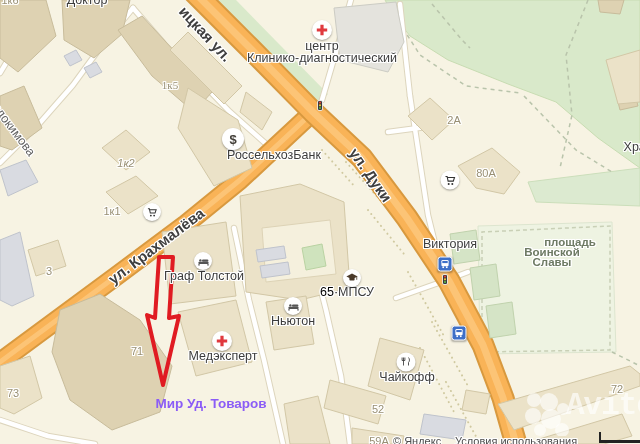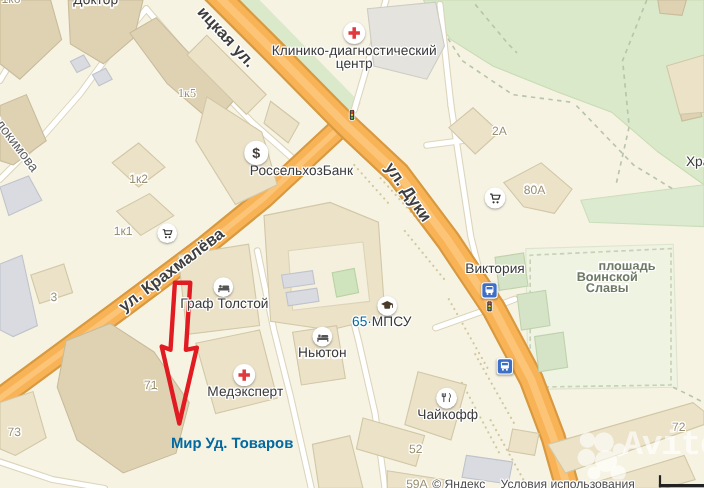--- a/index.html
+++ b/index.html
@@ -179,42 +179,42 @@
     <path d="M159,257 L155,318 L147,315 L163,385 L179,316 L169,318 L173,257 Z" fill="none" stroke="#e01b22" stroke-width="4" stroke-linejoin="round"></path>
   </svg>
 
   <span class="street halo" style="left:182px;top:0px;transform:rotate(47deg);">ицкая ул.</span>
   <span class="street halo" style="left:353px;top:141px;transform:rotate(55deg);">ул. Дуки</span>
   <span class="street halo" style="left:110px;top:272px;transform:rotate(-37deg);">ул. Крахмалёва</span>
   <span class="street minor halo" style="left:-5px;top:98px;transform:rotate(53deg);">вдокимова</span>
 
   <span class="lbl halo" style="left:87px;top:-7px;transform:translate(-50%,0);">Доктор</span>
   <div class="lbl halo multiline" style="left:322px;top:52px;">
+    <span style="display:block;">центр</span>
     <span style="display:block;">Клинико-диагностический</span>
-    <span style="display:block;">центр</span>
   </div>
   <span class="lbl halo" style="left:234px;top:155px;margin-left:40px;">РоссельхозБанк</span>
   <span class="lbl halo" style="left:450px;top:199px;margin-top:45px;">Виктория</span>
   <span class="lbl halo" style="left:615px;top:147px;margin-left:24px;">Храм</span>
   <span class="lbl halo" style="left:204px;top:276px;">Граф Толстой</span>
   <span class="lbl halo" style="left:293px;top:321px;">Ньютон</span>
   <span class="lbl halo" style="left:347px;top:292px;">
-    <span style="color:#0369a1;">65·</span><span>МПСУ</span>
+    <span style="color:#000000;">65·</span><span>МПСУ</span>
   </span>
   <span class="lbl halo" style="left:223px;top:356px;">Медэксперт</span>
   <span class="lbl halo" style="left:407px;top:377px;">Чайкофф</span>
   <div class="lbl halo multiline" style="left:552px;top:252px;color:#6e7a64;font-size:11.5px;font-weight:600;line-height:10px;">
     <span style="display:block;margin-left:36px;">площадь</span>
     <span style="display:block;">Воинской</span>
     <span style="display:block;">Славы</span>
   </div>
 
   <span class="num halo" style="left:10px;top:0px;">1к6</span>
   <span class="num halo" style="left:170px;top:85px;font-family:Liberation Serif, serif;">1к5</span>
-  <span class="num halo" style="left:126px;top:163px;">1к2</span>
+  <span class="num halo" style="left:126px;top:163px;font-style:italic;">1к2</span>
   <span class="num halo" style="left:112px;top:211px;">1к1</span>
   <span class="num halo" style="left:425px;top:120px;margin-left:29px;">2А</span>
   <span class="num halo" style="left:486px;top:173px;">80А</span>
   <span class="num halo" style="left:49px;top:271px;">3</span>
   <span class="num halo" style="left:137px;top:351px;">71</span>
   <span class="num halo" style="left:13px;top:393px;">73</span>
   <span class="num halo" style="left:378px;top:393px;margin-top:16px;">52</span>
   <span class="num halo" style="left:617px;top:389px;">72</span>
   <span class="num halo" style="left:379px;top:441px;">59А</span>
 
@@ -303,21 +303,21 @@
   </div>
   <div class="tlight" style="left:445px;top:282px;">
     <svg width="7" height="13" viewBox="0 0 7 13">
         <rect x="1" y="0.5" width="5" height="10" rx="1.5" fill="#3a3a3a" stroke="#fff" stroke-width="0.8"></rect>
         <circle cx="3.5" cy="2.6" r="1.1" fill="#e04438"></circle>
         <circle cx="3.5" cy="5.3" r="1.1" fill="#f2c231"></circle>
         <circle cx="3.5" cy="8" r="1.1" fill="#58b947"></circle>
       </svg>
   </div>
 
-  <span class="marker-label" style="left:211px;top:403px;color:#0369a1;">Мир Уд. Товаров</span>
+  <span class="marker-label" style="left:211px;top:403px;color:#8b5cf6;">Мир Уд. Товаров</span>
 
   <div class="watermark">
     <svg width="60" height="50" viewBox="0 0 60 50" style="position:absolute;left:0;top:0;">
       <g fill="rgba(255,255,255,0.62)">
         <circle cx="16" cy="14" r="7"></circle>
           <circle cx="31" cy="16" r="9"></circle>
         <circle cx="15" cy="30" r="8"></circle>
           <circle cx="33" cy="33" r="10"></circle>
         <circle cx="45" cy="23" r="6"></circle>
           <circle cx="22" cy="44" r="6"></circle>

